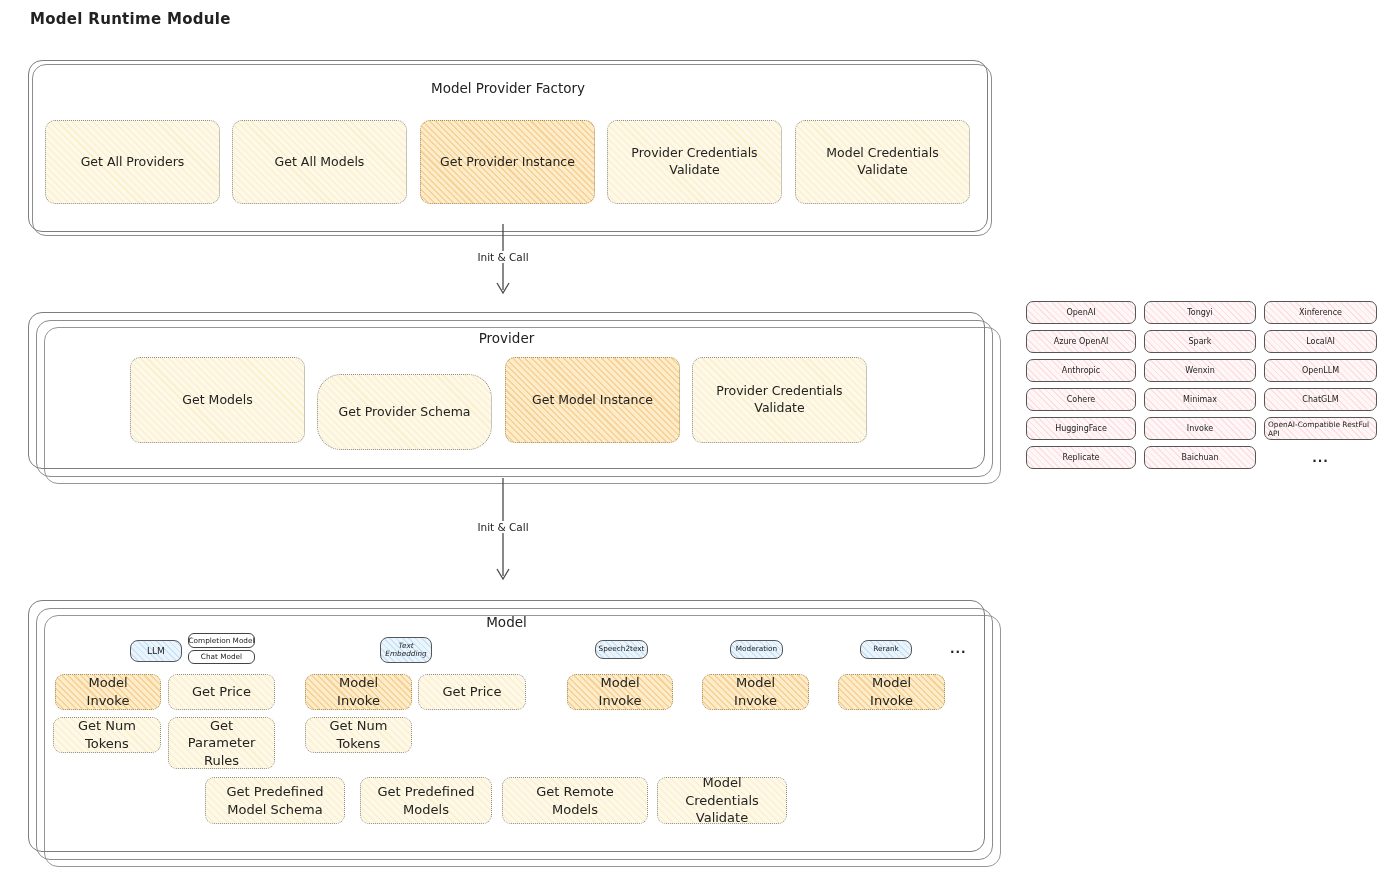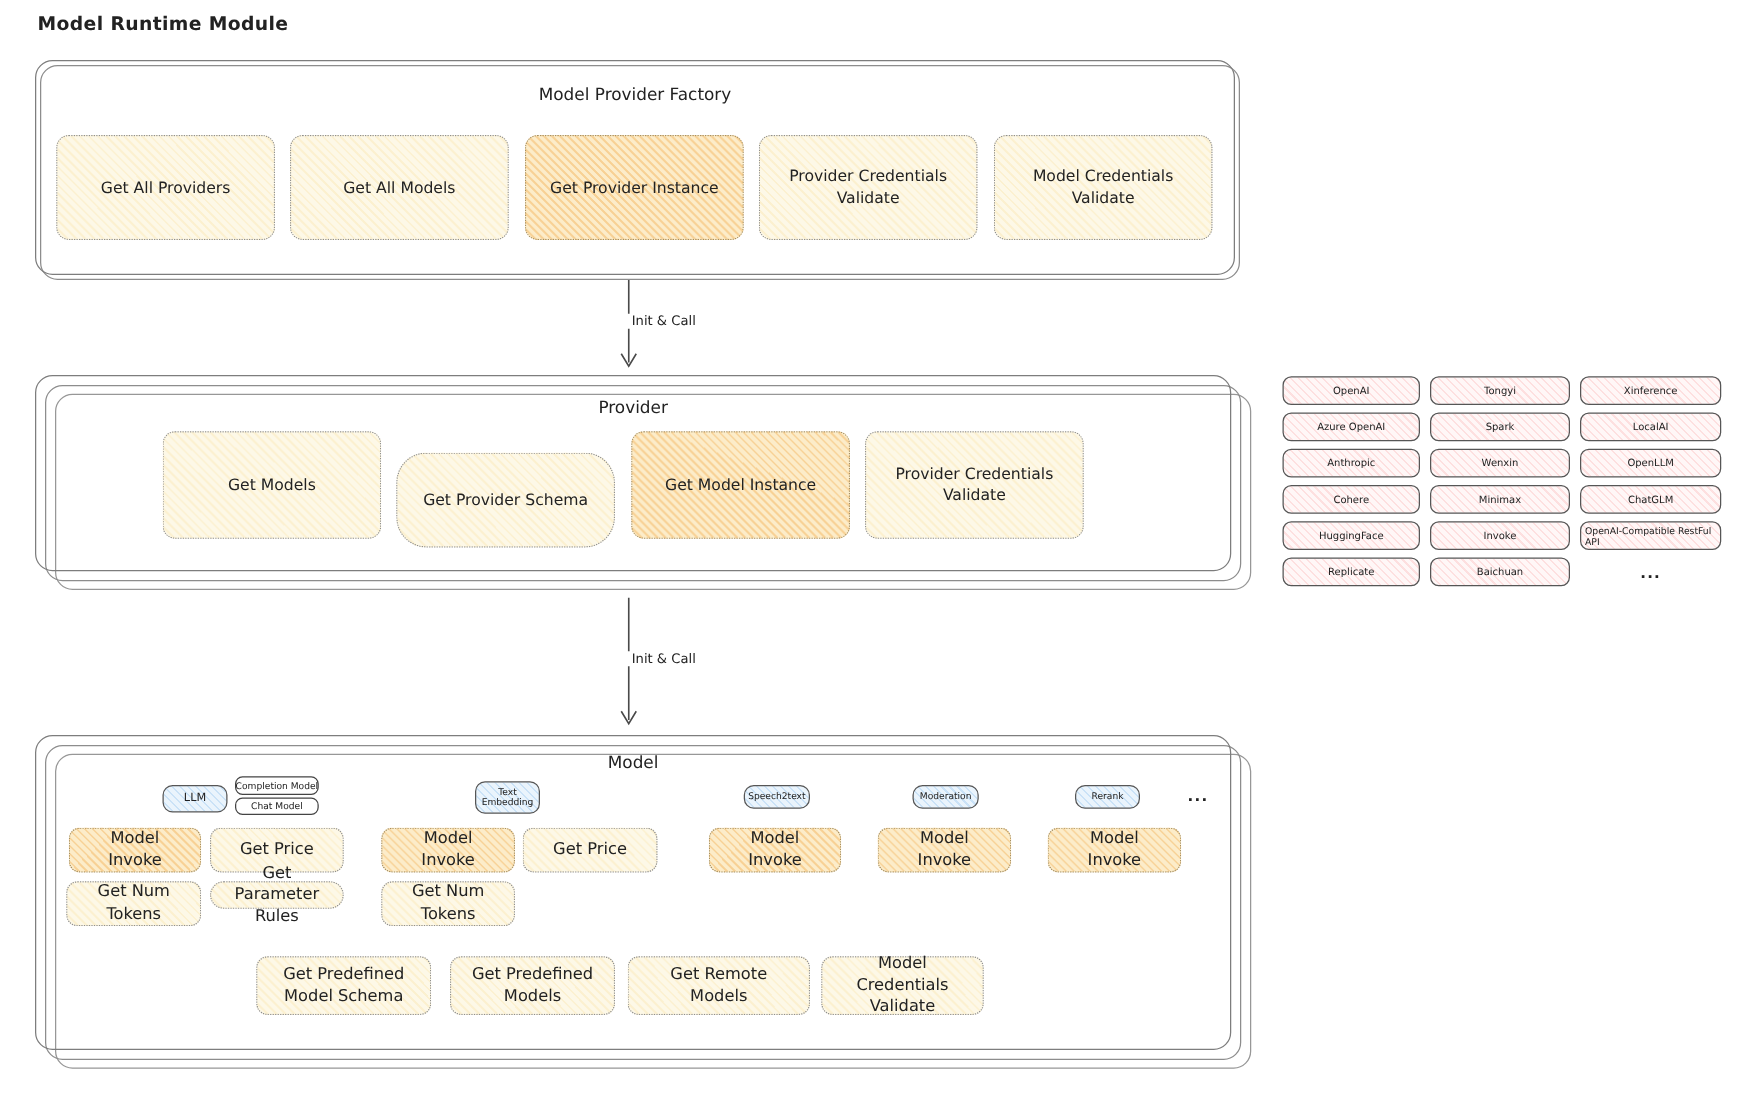--- a/index.html
+++ b/index.html
@@ -4,21 +4,21 @@
 <style>
   html,body{margin:0;padding:0;background:#ffffff;}
   .diagram{
     position:relative;width:1393px;height:880px;overflow:hidden;
     font-family:"DejaVu Sans", sans-serif;color:#222;background:#fff;
   }
   .abs{position:absolute;}
   .page-title{left:30px;top:10px;font-size:15px;font-weight:600;letter-spacing:.3px;}
 
   
-  .panel{position:absolute;}
+  .panel{position:absolute;margin-top:12px;}
   .panel .face,.panel .back1,.panel .back2{
     position:absolute;inset:0;border-radius:14px;background:transparent;pointer-events:none;
   }
   .panel .face{border:1.4px solid #7d7d7d;}
   .panel .back1{border:1.2px solid #8d8d8d;transform:translate(8px,8px);}
   .panel .back2{border:1.2px solid #979797;transform:translate(16px,15px);}
   .panel.single .back1{transform:translate(4px,4px);}
   .panel-title{position:absolute;left:0;right:0;text-align:center;font-size:13.5px;}
 
   
@@ -33,21 +33,21 @@
   .orange{
     background:repeating-linear-gradient(45deg, rgba(241,168,70,.40) 0 1.5px, transparent 1.5px 4.5px), #fcecc9;
     border-color:#a59064;
   }
   .mbtn{font-size:13px;border-radius:9px;}
 
   
   .arrow-wrap{position:absolute;}
   .arrow-label{
     position:absolute;left:50%;transform:translateX(-50%);
-    background:#fff;padding:0 4px;font-size:10.5px;white-space:nowrap;margin-left:28px;
+    background:#fff;padding:0 4px;font-size:10.5px;white-space:nowrap;
   }
 
   
   .pgrid{
     position:absolute;left:1026px;top:301px;
     display:grid;grid-template-columns:110px 112px 113px;grid-auto-rows:23px;
     column-gap:8px;row-gap:6px;
   }
   .pcell{
     border:1.2px solid #565656;border-radius:7px;
@@ -140,36 +140,36 @@
     <div class="back2"></div>
     <div class="back1"></div>
     <div class="face"></div>
     <div class="panel-title" style="top:14px;">Model</div>
 
     <div class="tab" style="left:102px;top:40px;width:52px;height:22px;font-size:9px;">LLM</div>
     <div class="abs" style="left:160px;top:33px;">
       <div class="subtab">Completion Model</div>
       <div class="subtab">Chat Model</div>
     </div>
-    <div class="tab" style="left:352px;top:37px;width:52px;height:26px;font-size:7.3px;padding:0 5px;">Text Embedding</div>
+    <div class="tab" style="left:352px;top:37px;width:52px;height:26px;font-size:7.3px;padding:0 5px;font-style:italic;">Text Embedding</div>
     <div class="tab" style="left:567px;top:40px;width:53px;height:19px;font-size:7.3px;">Speech2text</div>
     <div class="tab" style="left:702px;top:40px;width:53px;height:19px;font-size:7.3px;">Moderation</div>
     <div class="tab" style="left:832px;top:40px;width:52px;height:19px;font-size:7.3px;">Rerank</div>
     <div class="abs" style="left:922px;top:42px;font-size:12px;font-weight:600;letter-spacing:1px;">...</div>
 
     <div class="btn mbtn orange" style="left:27px;top:74px;width:106px;height:36px;">Model Invoke</div>
     <div class="btn mbtn cream" style="left:140px;top:74px;width:107px;height:36px;">Get Price</div>
     <div class="btn mbtn orange" style="left:277px;top:74px;width:107px;height:36px;">Model Invoke</div>
     <div class="btn mbtn cream" style="left:390px;top:74px;width:108px;height:36px;">Get Price</div>
     <div class="btn mbtn orange" style="left:539px;top:74px;width:106px;height:36px;">Model Invoke</div>
     <div class="btn mbtn orange" style="left:674px;top:74px;width:107px;height:36px;">Model Invoke</div>
     <div class="btn mbtn orange" style="left:810px;top:74px;width:107px;height:36px;">Model Invoke</div>
 
     <div class="btn mbtn cream" style="left:25px;top:117px;width:108px;height:36px;padding:2px 4px;">Get Num Tokens</div>
-    <div class="btn mbtn cream" style="left:140px;top:117px;width:107px;height:22px;padding:2px 20px;border-radius:15px;">Get Parameter Rules</div>
+    <div class="btn mbtn cream" style="left:140px;top:117px;width:107px;height:52px;padding:2px 20px;">Get Parameter Rules</div>
     <div class="btn mbtn cream" style="left:277px;top:117px;width:107px;height:36px;padding:2px 4px;">Get Num Tokens</div>
 
     <div class="btn mbtn cream" style="left:177px;top:177px;width:140px;height:47px;">Get Predefined Model Schema</div>
     <div class="btn mbtn cream" style="left:332px;top:177px;width:132px;height:47px;">Get Predefined Models</div>
     <div class="btn mbtn cream" style="left:474px;top:177px;width:146px;height:47px;">Get Remote Models</div>
     <div class="btn mbtn cream" style="left:629px;top:177px;width:130px;height:47px;">Model Credentials Validate</div>
   </div>
 
 </div>
 

